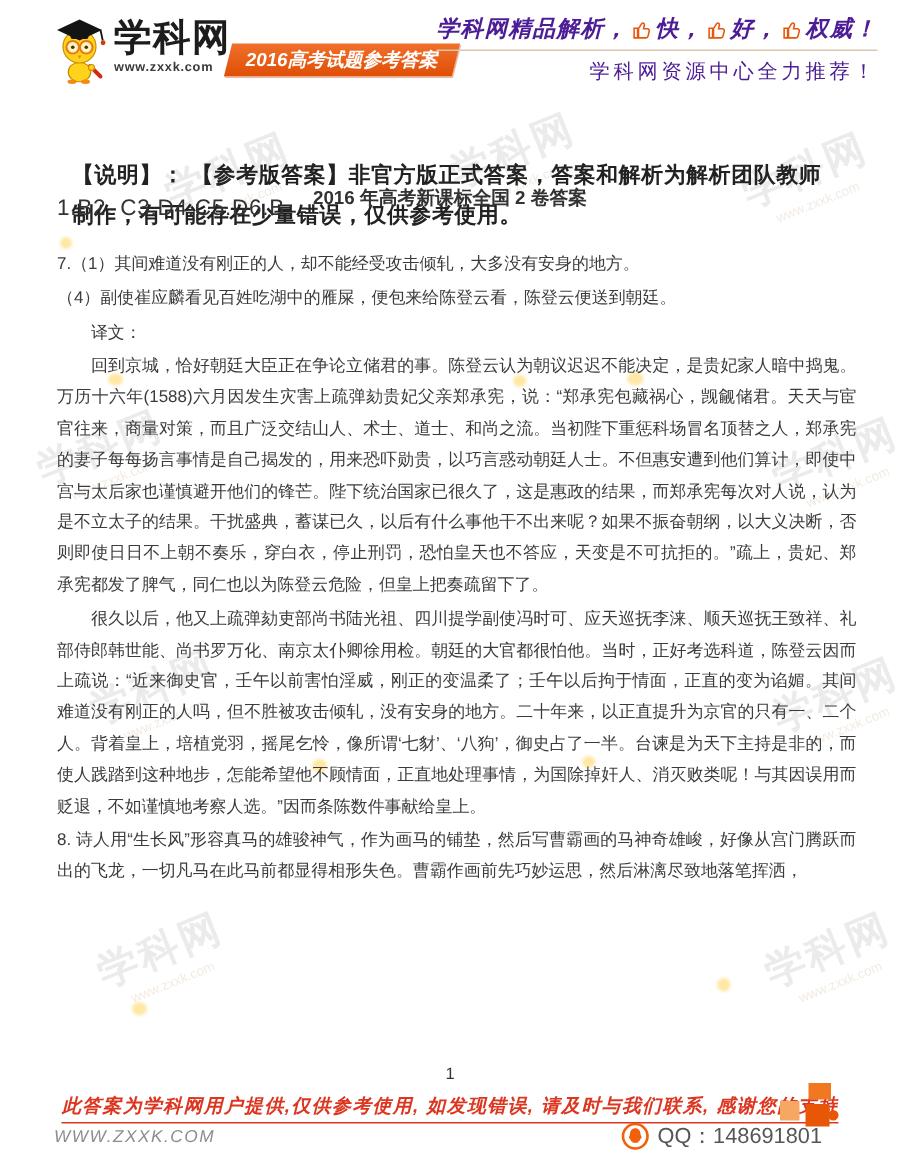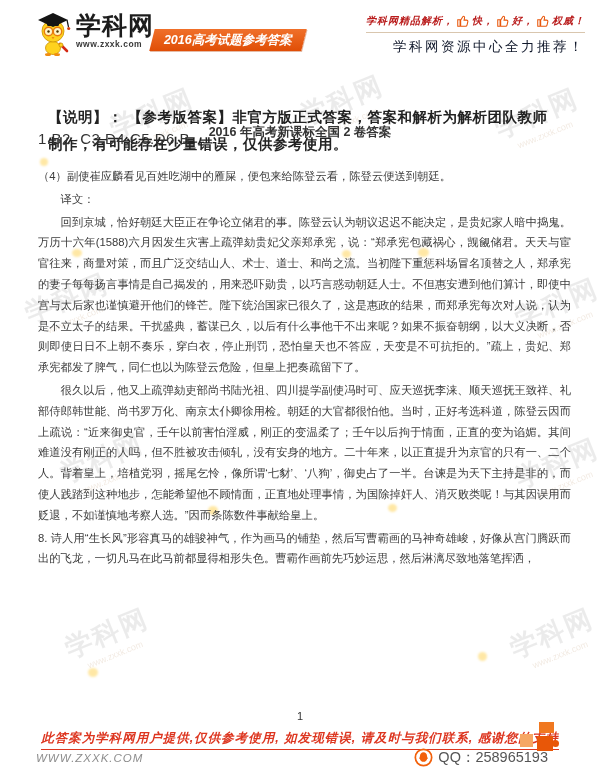--- a/index.html
+++ b/index.html
@@ -13,25 +13,25 @@
   .mascot { width:40px; height:48px; }
   .brand-block { margin-left:2px; margin-top:4px; }
   .brand-name { font-size:25px; font-weight:bold; color:#1c1c1c; letter-spacing:1px; line-height:26px; }
   .brand-url { font-size:8.5px; font-weight:bold; color:#3a3a3a; letter-spacing:.5px; margin-top:1px; }
   .banner { position:absolute; left:152px; top:29px; width:152px; height:22px;
             background:linear-gradient(180deg,#f0702a 0%, #e04e06 100%);
             transform:skewX(-14deg); display:flex; align-items:center; justify-content:center;
             box-shadow:1px 1px 0 rgba(180,60,0,.35); }
   .banner span { transform:skewX(14deg); color:#fff; font-size:12.5px; font-weight:bold; font-style:italic; white-space:nowrap; }
   .slogans { position:absolute; right:15px; top:10px; text-align:right; }
-  .slogan1 { display:inline-flex; align-items:center; gap:2px; font-size:10px; font-weight:bold; font-style:italic;
-             color:#b91c1c; border-bottom:1px solid #d9c6ae; padding-bottom:4px; letter-spacing:1px; }
+  .slogan1 { display:inline-flex; align-items:center; gap:2px; font-size:15px; font-weight:bold; font-style:italic;
+             color:#4c1d95; border-bottom:1px solid #d9c6ae; padding-bottom:4px; letter-spacing:1px; }
   .thumb { width:14px; height:14px; }
   .thumb path { fill:#fff; stroke:#e8560a; stroke-width:1.8; }
-  .slogan2 { margin-top:5px; font-family:"Liberation Serif","DejaVu Serif",serif; font-size:13.5px; color:#0f172a; letter-spacing:2.5px; }
+  .slogan2 { margin-top:5px; font-family:"Liberation Serif","DejaVu Serif",serif; font-size:13.5px; color:#4c1d95; letter-spacing:2.5px; }
 
   
   .notice { position:absolute; left:48px; top:72px; width:512px; font-size:14.5px; font-weight:bold;
             color:#222; line-height:27px; letter-spacing:.5px;margin-top:32px; }
 
   
   .doc-title { position:absolute; left:0; top:124px; width:600px; text-align:center;
                font-size:12.5px; font-weight:bold; color:#333; }
   .answers-line { position:absolute; left:38px; top:130px; font-size:15px; color:#333; letter-spacing:.5px; }
   .body-text { position:absolute; left:38px; top:166px; width:533px; font-size:11.3px; color:#3b3b3b;
@@ -159,39 +159,40 @@
       <div class="slogan2">学科网资源中心全力推荐！</div>
     </div>
   </div>
 
   <p class="notice">【说明】：  【参考版答案】非官方版正式答案，答案和解析为解析团队教师制作，有可能存在少量错误，仅供参考使用。</p>
 
   <div class="doc-title">2016 年高考新课标全国 2 卷答案</div>
   <div class="answers-line">1.B2. C3.D4.C5.D6.B</div>
 
   <div class="body-text">
+    <p>7.（1）其间难道没有刚正的人，却不能经受攻击倾轧，大多没有安身的地方。</p>
     <p>（4）副使崔应麟看见百姓吃湖中的雁屎，便包来给陈登云看，陈登云便送到朝廷。</p>
     <p class="tindent">译文：</p>
     <p class="tindent">回到京城，恰好朝廷大臣正在争论立储君的事。陈登云认为朝议迟迟不能决定，是贵妃家人暗中捣鬼。万历十六年(1588)六月因发生灾害上疏弹劾贵妃父亲郑承宪，说：“郑承宪包藏祸心，觊觎储君。天天与宦官往来，商量对策，而且广泛交结山人、术士、道士、和尚之流。当初陛下重惩科场冒名顶替之人，郑承宪的妻子每每扬言事情是自己揭发的，用来恐吓勋贵，以巧言惑动朝廷人士。不但惠安遭到他们算计，即使中宫与太后家也谨慎避开他们的锋芒。陛下统治国家已很久了，这是惠政的结果，而郑承宪每次对人说，认为是不立太子的结果。干扰盛典，蓄谋已久，以后有什么事他干不出来呢？如果不振奋朝纲，以大义决断，否则即使日日不上朝不奏乐，穿白衣，停止刑罚，恐怕皇天也不答应，天变是不可抗拒的。”疏上，贵妃、郑承宪都发了脾气，同仁也以为陈登云危险，但皇上把奏疏留下了。</p>
     <p class="tindent">很久以后，他又上疏弹劾吏部尚书陆光祖、四川提学副使冯时可、应天巡抚李涞、顺天巡抚王致祥、礼部侍郎韩世能、尚书罗万化、南京太仆卿徐用检。朝廷的大官都很怕他。当时，正好考选科道，陈登云因而上疏说：“近来御史官，壬午以前害怕淫威，刚正的变温柔了；壬午以后拘于情面，正直的变为谄媚。其间难道没有刚正的人吗，但不胜被攻击倾轧，没有安身的地方。二十年来，以正直提升为京官的只有一、二个人。背着皇上，培植党羽，摇尾乞怜，像所谓‘七豺’、‘八狗’，御史占了一半。台谏是为天下主持是非的，而使人践踏到这种地步，怎能希望他不顾情面，正直地处理事情，为国除掉奸人、消灭败类呢！与其因误用而贬退，不如谨慎地考察人选。”因而条陈数件事献给皇上。</p>
     <p>8. 诗人用“生长风”形容真马的雄骏神气，作为画马的铺垫，然后写曹霸画的马神奇雄峻，好像从宫门腾跃而出的飞龙，一切凡马在此马前都显得相形失色。曹霸作画前先巧妙运思，然后淋漓尽致地落笔挥洒，</p>
   </div>
 
   <div class="page-num">1</div>
   <div class="footer-red">
     <span>此答案为学科网用户提供,仅供参考使用, 如发现错误, 请及时与我们联系, 感谢您的支持</span>
   </div>
   <div class="footer-bottom">
     <span class="footer-site">WWW.ZXXK.COM</span>
     <span class="footer-qq">
       <svg class="qq-icon" viewBox="0 0 20 20">
         <circle cx="10" cy="10" r="8.6" fill="#fff" stroke="#f2600a" stroke-width="1.8"></circle>
         <path d="M10 4.4c-2.3 0-3.7 1.8-3.7 4.1 0 .8-.4 1.4-.7 2.1-.3.7.2 1.2.7.9.2 1.4 1 2.1 1.9 2.4-.3.3-.2.6.3.6h3c.5 0 .6-.3.3-.6.9-.3 1.7-1 1.9-2.4.5.3 1-.2.7-.9-.3-.7-.7-1.3-.7-2.1 0-2.3-1.4-4.1-3.7-4.1z" fill="#f2600a"></path>
       </svg>
-      <span>QQ：258965193</span>
+      <span>QQ：148691801</span>
     </span>
   </div>
   <div class="sq sq1"></div>
   <div class="sq sq2"></div>
   <div class="sq sq3"></div>
   <div class="sq sq4"></div>
 
 </div>
 
 </body></html>

